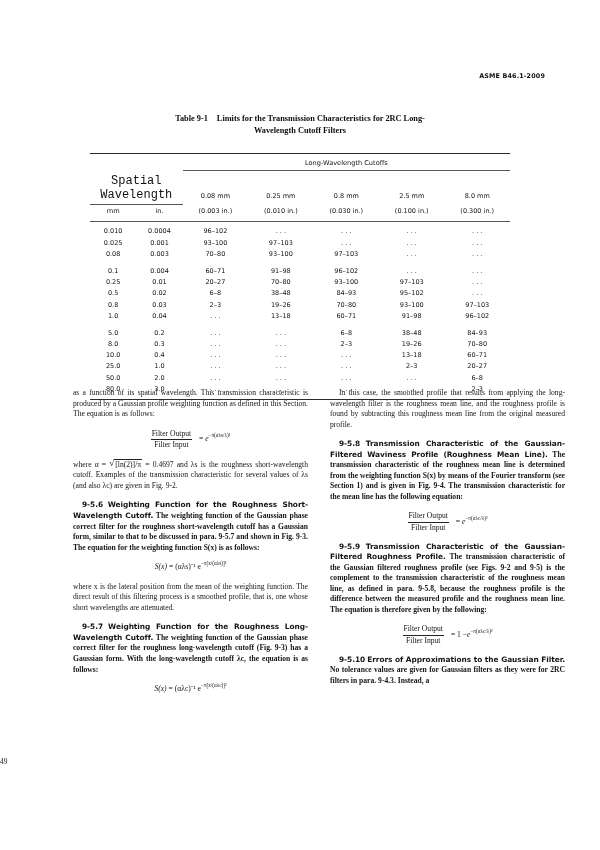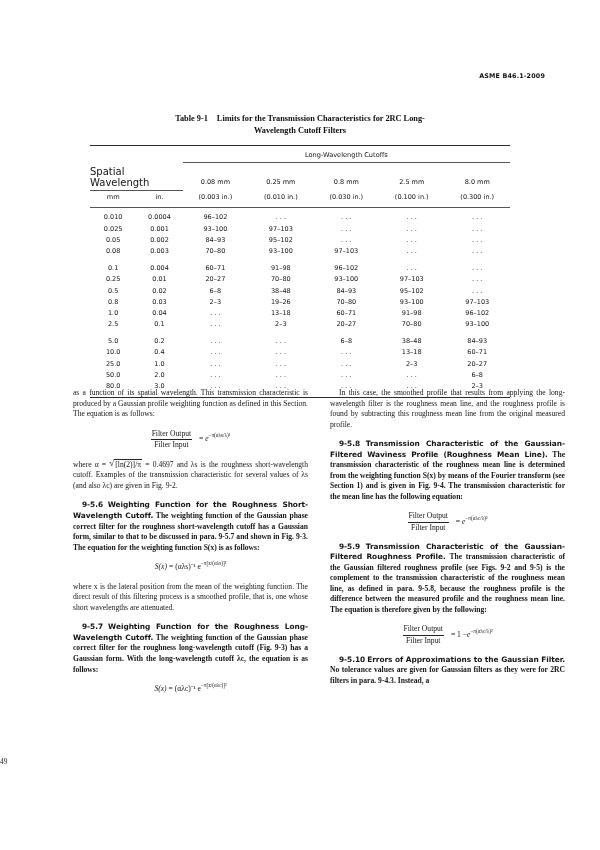--- a/index.html
+++ b/index.html
@@ -50,21 +50,21 @@
     line-height: 12px;
     color: #0d0d0d;
     margin: 0 auto 7px auto;
     width: 400px;
   }
   .table-title .tnum { margin-right: 9px; }
 
   table.data {
     border-collapse: collapse;
     width: 420px;
-    margin: 8px auto;
+    margin: 16px auto;
     font-family: "DejaVu Sans", sans-serif;
     font-size: 6.5px;
     color: #111;
   }
   table.data td, table.data th {
     padding: 0;
     font-weight: normal;
   }
 
   .rule-top td { border-top: 1.1px solid #2b2b2b; height: 2px; }
@@ -73,23 +73,25 @@
 
   .grouphead {
     text-align: center;
     font-size: 6.6px;
     padding: 3px 0 3px 0 !important;
   }
   .grouphead-underline {
     border-bottom: 0.6px solid #555;
   }
   .spatial-head {
-    font-size: 10px;
+    text-align: center;
+    font-size: 12px;
     padding: 3px 0 2px 0 !important;
     border-bottom: 0.6px solid #555;
+    font-family: Liberation Mono, monospace;
   }
   .unit-head {
     text-align: center;
     font-size: 6.6px;
     padding: 2.5px 0 3px 0 !important;
   }
   .cut-head {
     text-align: center;
     font-size: 6.5px;
     line-height: 8.8px;
@@ -227,29 +229,20 @@
           <tr>
             <td class="num mmcol">0.025</td>
             <td class="num incol">0.001</td>
             <td class="num valcol">93–100</td>
             <td class="num valcol">97–103</td>
             <td class="num valcol">. . .</td>
             <td class="num valcol">. . .</td>
             <td class="num valcol">. . .</td>
           </tr>
           <tr>
-            <td class="num mmcol">0.05</td>
-            <td class="num incol">0.002</td>
-            <td class="num valcol">84–93</td>
-            <td class="num valcol">95–102</td>
-            <td class="num valcol">. . .</td>
-            <td class="num valcol">. . .</td>
-            <td class="num valcol">. . .</td>
-          </tr>
-          <tr>
             <td class="num mmcol">0.08</td>
             <td class="num incol">0.003</td>
             <td class="num valcol">70–80</td>
             <td class="num valcol">93–100</td>
             <td class="num valcol">97–103</td>
             <td class="num valcol">. . .</td>
             <td class="num valcol">. . .</td>
           </tr>
           <tr class="gap-row">
             <td colspan="7"></td>
@@ -292,40 +285,40 @@
           </tr>
           <tr>
             <td class="num mmcol">1.0</td>
             <td class="num incol">0.04</td>
             <td class="num valcol">. . .</td>
             <td class="num valcol">13–18</td>
             <td class="num valcol">60–71</td>
             <td class="num valcol">91–98</td>
             <td class="num valcol">96–102</td>
           </tr>
-          <tr>
-            <td class="num mmcol">2.5</td>
-            <td class="num incol">0.1</td>
-            <td class="num valcol">. . .</td>
-            <td class="num valcol">2–3</td>
-            <td class="num valcol">20–27</td>
-            <td class="num valcol">70–80</td>
-            <td class="num valcol">93–100</td>
-          </tr>
           <tr class="gap-row">
             <td colspan="7"></td>
           </tr>
           <tr>
             <td class="num mmcol">5.0</td>
             <td class="num incol">0.2</td>
             <td class="num valcol">. . .</td>
             <td class="num valcol">. . .</td>
             <td class="num valcol">6–8</td>
             <td class="num valcol">38–48</td>
             <td class="num valcol">84–93</td>
+          </tr>
+          <tr>
+            <td class="num mmcol">8.0</td>
+            <td class="num incol">0.3</td>
+            <td class="num valcol">. . .</td>
+            <td class="num valcol">. . .</td>
+            <td class="num valcol">2–3</td>
+            <td class="num valcol">19–26</td>
+            <td class="num valcol">70–80</td>
           </tr>
           <tr>
             <td class="num mmcol">10.0</td>
             <td class="num incol">0.4</td>
             <td class="num valcol">. . .</td>
             <td class="num valcol">. . .</td>
             <td class="num valcol">. . .</td>
             <td class="num valcol">13–18</td>
             <td class="num valcol">60–71</td>
           </tr>

